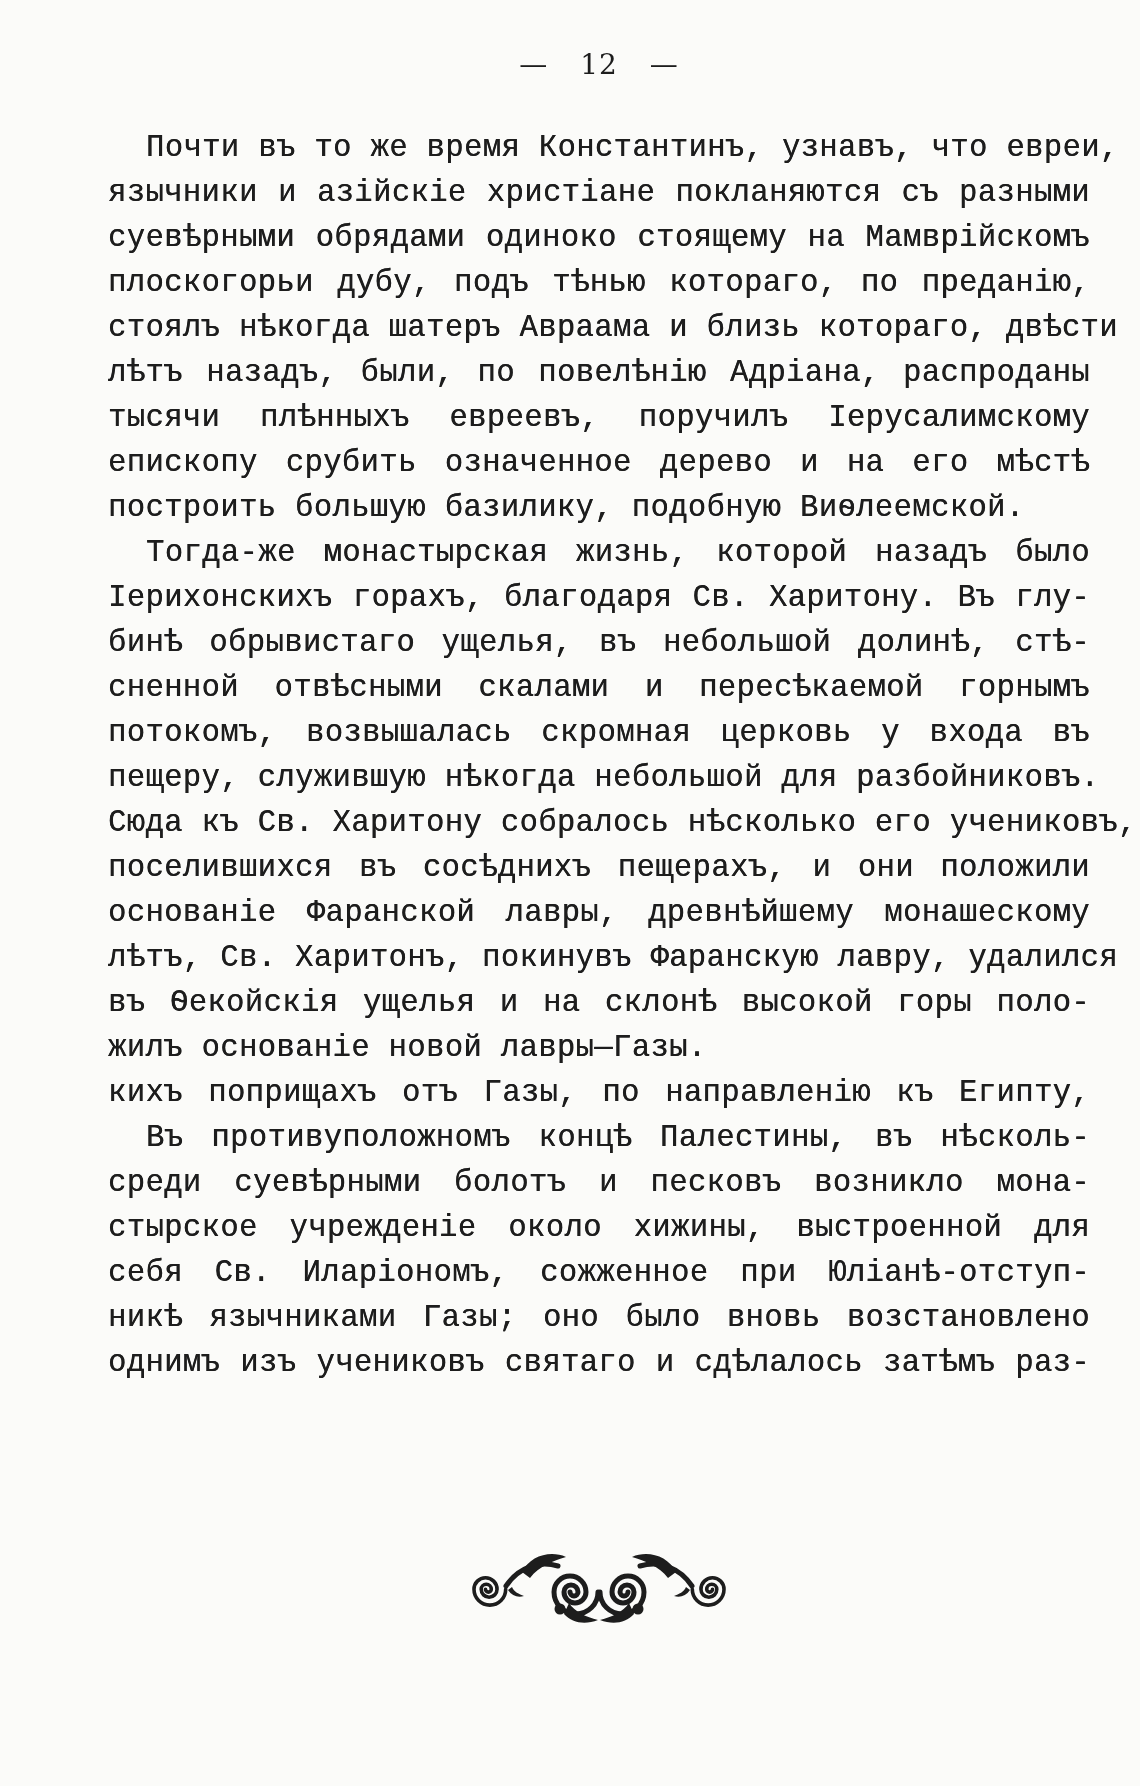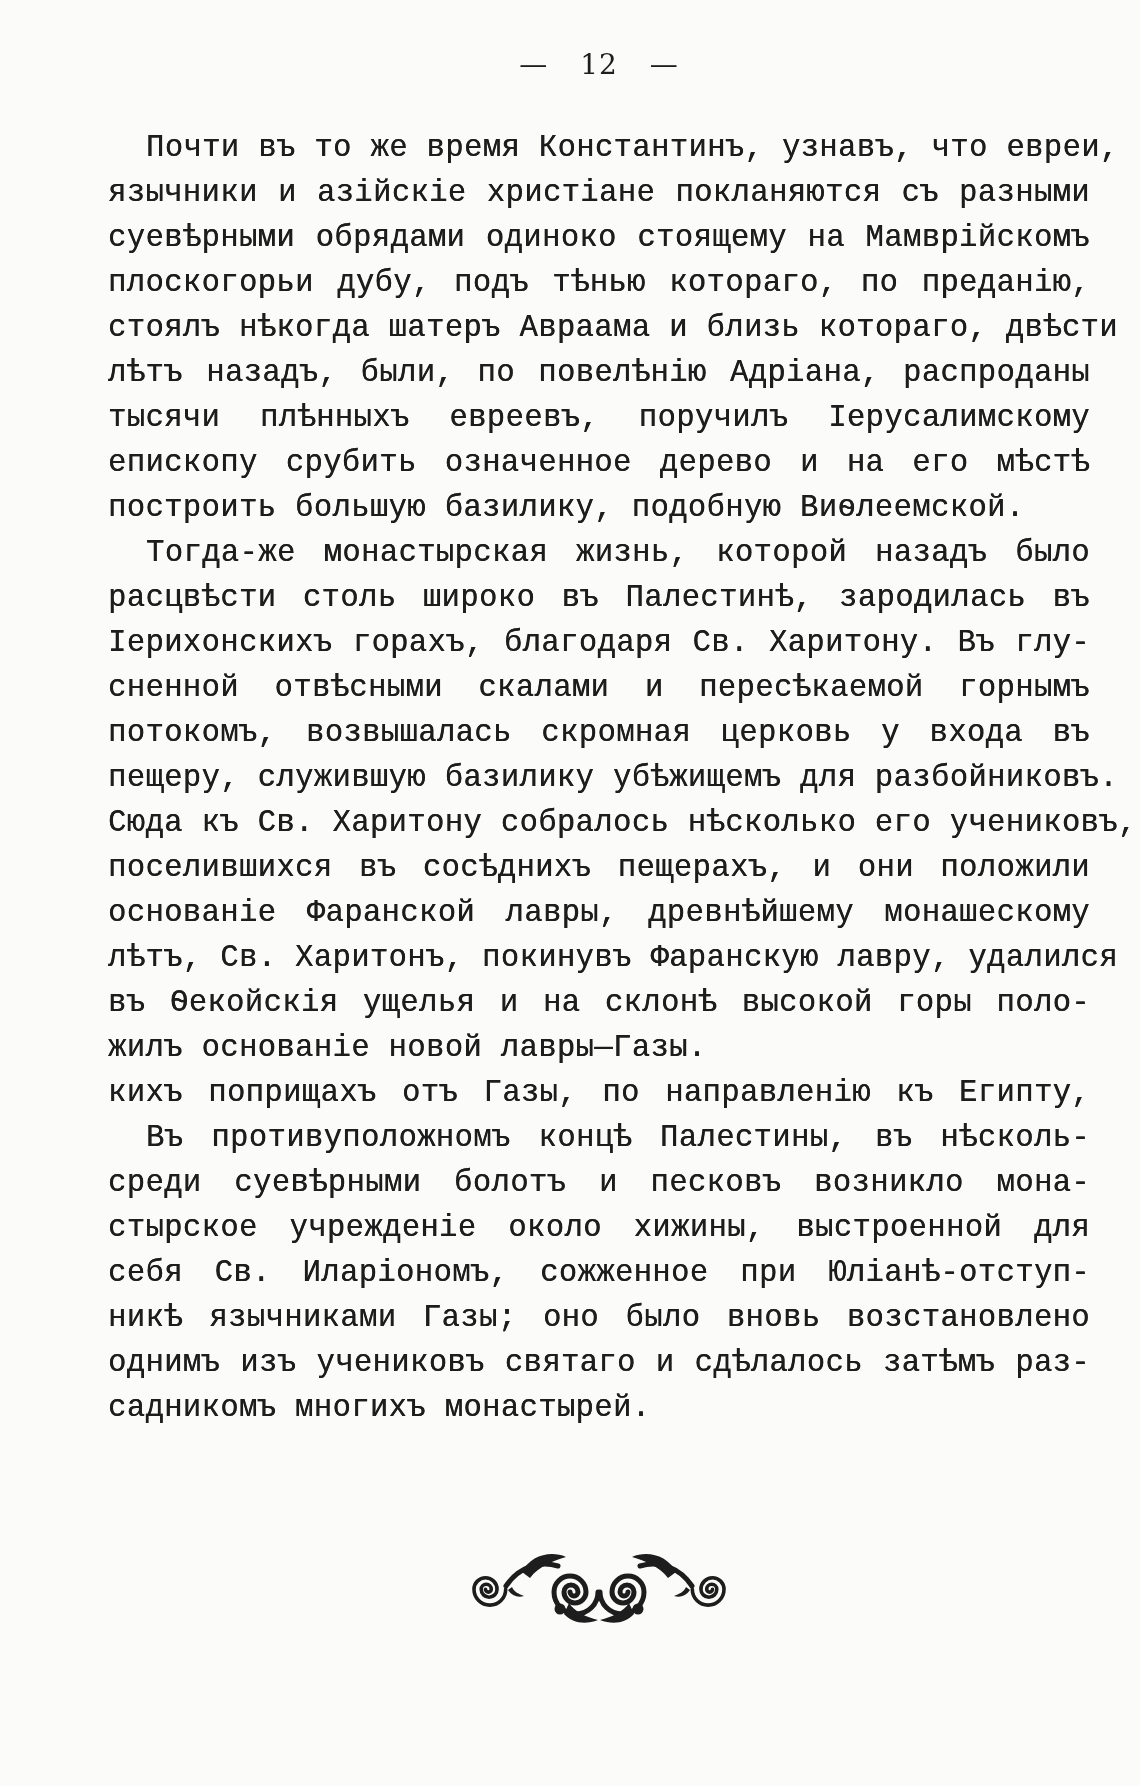--- a/index.html
+++ b/index.html
@@ -51,42 +51,41 @@
       <span class="line">плоскогорьи дубу, подъ тѣнью котораго, по преданію,</span>
       <span class="line">стоялъ нѣкогда шатеръ Авраама и близь котораго, двѣсти</span>
       <span class="line">лѣтъ назадъ, были, по повелѣнію Адріана, распроданы</span>
       <span class="line">тысячи плѣнныхъ евреевъ, поручилъ Іерусалимскому</span>
       <span class="line">епископу срубить означенное дерево и на его мѣстѣ</span>
       <span class="line last">построить большую базилику, подобную Виѳлеемской.</span>
     </p>
 
     <p class="para">
       <span class="line indent">Тогда-же монастырская жизнь, которой назадъ было</span>
-      <span class="line">расцвѣсти столь широко въ Палестинѣ, зародилась въ</span>
       <span class="line">Іерихонскихъ горахъ, благодаря Св. Харитону. Въ глу-</span>
+      <span class="line">бинѣ обрывистаго ущелья, въ небольшой долинѣ, стѣ-</span>
       <span class="line">сненной отвѣсными скалами и пересѣкаемой горнымъ</span>
       <span class="line">потокомъ, возвышалась скромная церковь у входа въ</span>
-      <span class="line">пещеру, служившую базилику убѣжищемъ для разбойниковъ.</span>
+      <span class="line">пещеру, служившую нѣкогда небольшой для разбойниковъ.</span>
       <span class="line">Сюда къ Св. Харитону собралось нѣсколько его учениковъ,</span>
       <span class="line">поселившихся въ сосѣднихъ пещерахъ, и они положили</span>
       <span class="line">основаніе Фаранской лавры, древнѣйшему монашескому</span>
       <span class="line">лѣтъ, Св. Харитонъ, покинувъ Фаранскую лавру, удалился</span>
       <span class="line">въ Ѳекойскія ущелья и на склонѣ высокой горы поло-</span>
       <span class="line last">жилъ основаніе новой лавры—Газы.</span>
     </p>
 
     <p class="para">
       <span class="line">кихъ поприщахъ отъ Газы, по направленію къ Египту,</span>
       <span class="line indent">Въ противуположномъ концѣ Палестины, въ нѣсколь-</span>
       <span class="line">среди суевѣрными болотъ и песковъ возникло мона-</span>
       <span class="line">стырское учрежденіе около хижины, выстроенной для</span>
       <span class="line">себя Св. Иларіономъ, сожженное при Юліанѣ-отступ-</span>
       <span class="line">никѣ язычниками Газы; оно было вновь возстановлено</span>
       <span class="line">однимъ изъ учениковъ святаго и сдѣлалось затѣмъ раз-</span>
-      <span class="line last">садникомъ многихъ монастырей.</span>
     </p>
 
   </div>
 
   <div class="ornament">
     <svg width="266" height="78" viewBox="0 0 266 78" xmlns="http://www.w3.org/2000/svg">
       <defs>
         <path id="spiral" d="M44 24 A22 22 0 0 1 0 24 A16 16 0 0 1 32 24 A11 11 0 0 1 10 24 A7 7 0 0 1 24 24 A4 4 0 0 1 16 24" fill="none" stroke="#1d1d1d" stroke-width="5" stroke-linecap="round"></path>
         <g id="halfL">
           <use href="#spiral" transform="translate(88,18)"></use>

